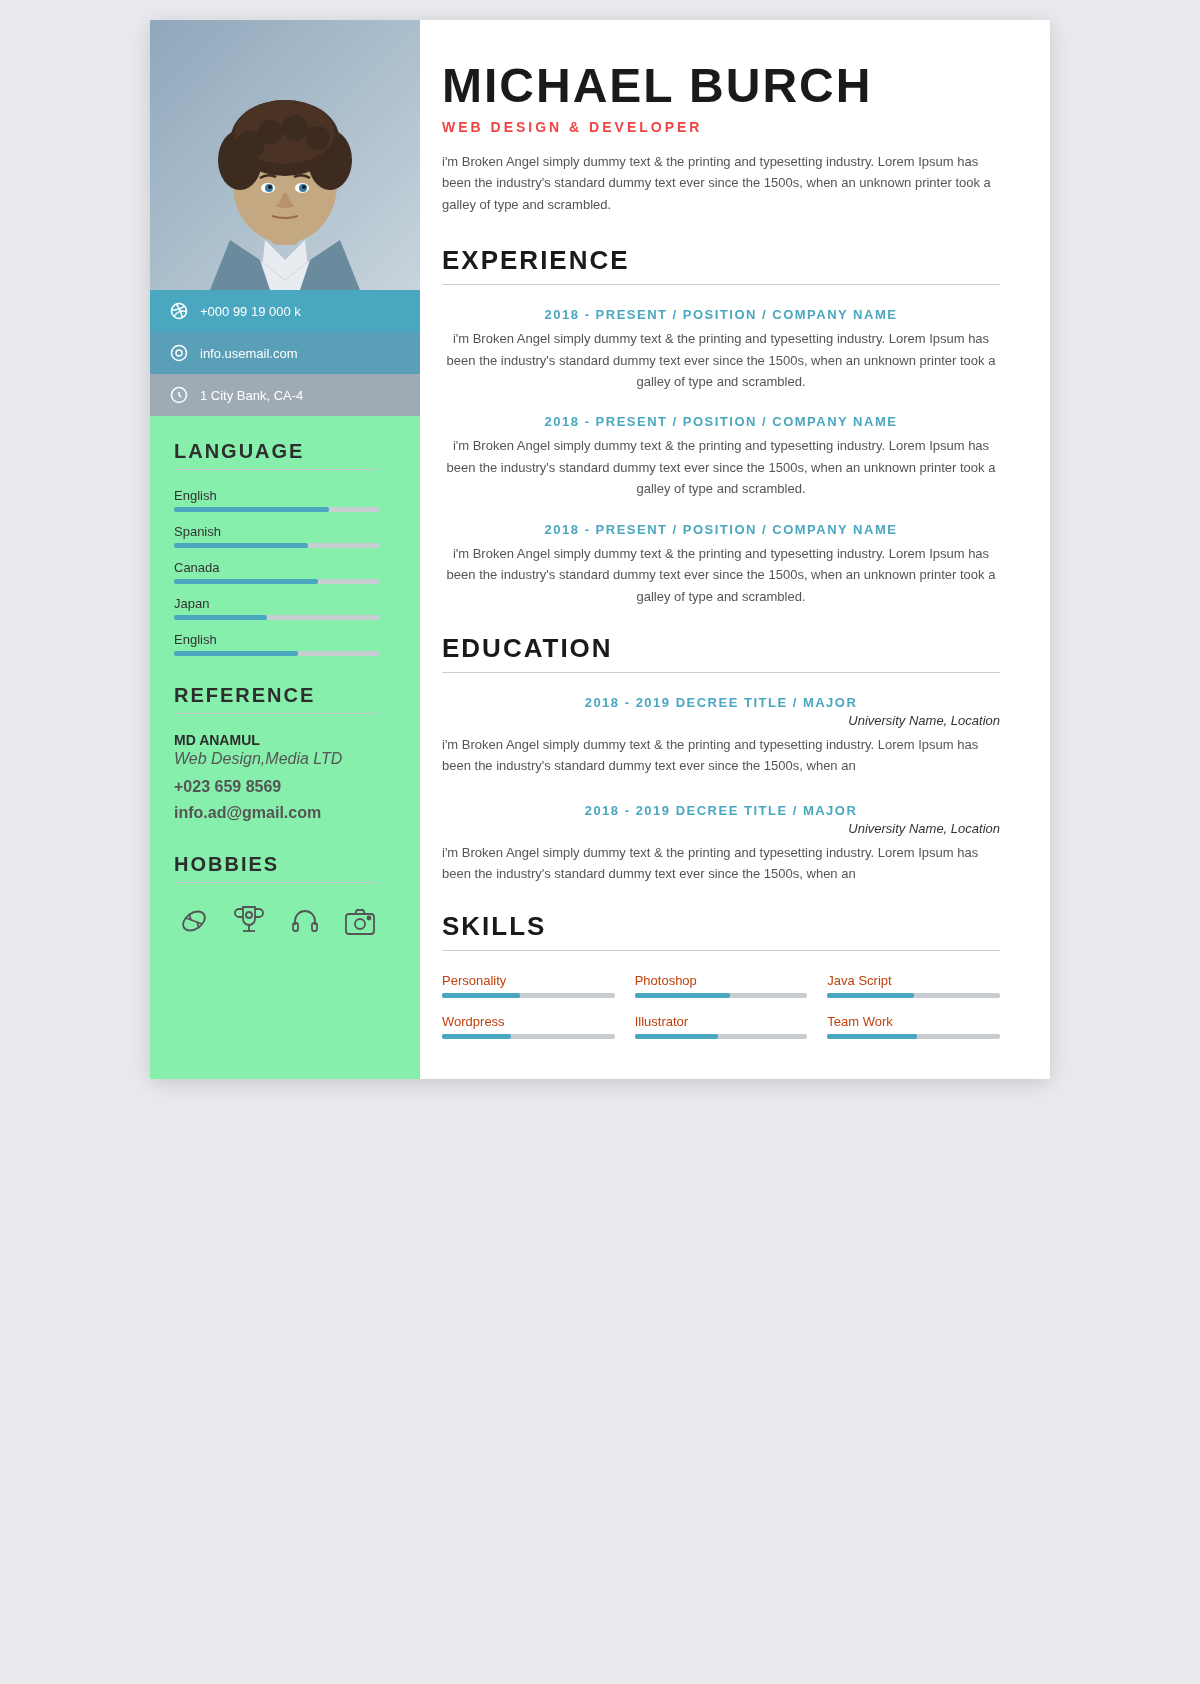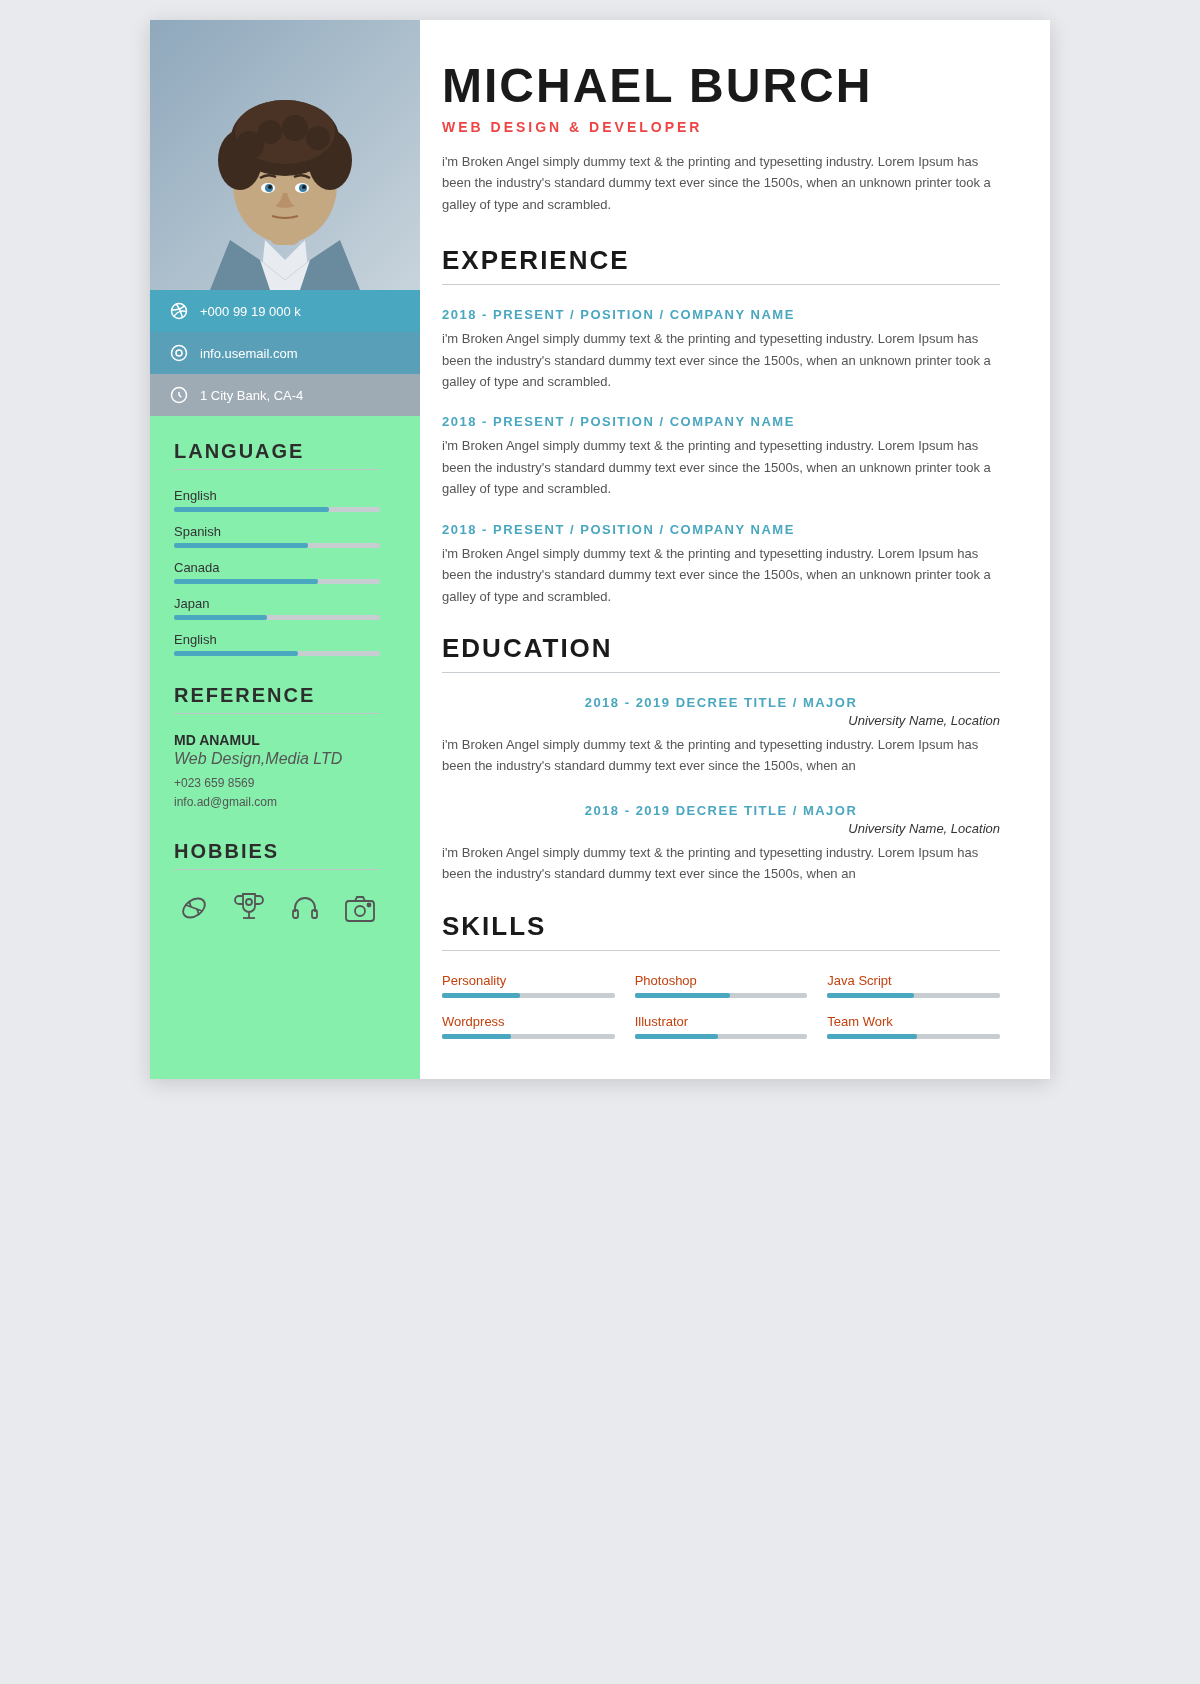--- a/index.html
+++ b/index.html
@@ -122,23 +122,24 @@
       color: #2d2d2d;
       margin-bottom: 2px;
     }
     .ref-company {
       font-size: 16px;
       color: #555;
       font-style: italic;
       margin-bottom: 6px;
     }
     .ref-contact {
-      font-size: 12px;
+      font-size: 16px;
       color: #555;
       line-height: 1.6;
+      font-weight: bold;
     }
     
     .hobbies-icons {
       display: flex;
       gap: 16px;
       margin-top: 10px;
     }
     .hobby-icon {
       width: 40px;
       height: 40px;
@@ -182,20 +183,21 @@
       text-transform: uppercase;
       margin-bottom: 8px;
     }
     .main-divider {
       height: 1px;
       background: #c8cdd2;
       margin-bottom: 22px;
     }
     .exp-item {
       margin-bottom: 22px;
+      text-align: center;
     }
     .exp-title {
       font-size: 13px;
       font-weight: 700;
       letter-spacing: 1.5px;
       color: #4aa7c0;
       text-transform: uppercase;
       margin-bottom: 6px;
     }
     .exp-desc {

